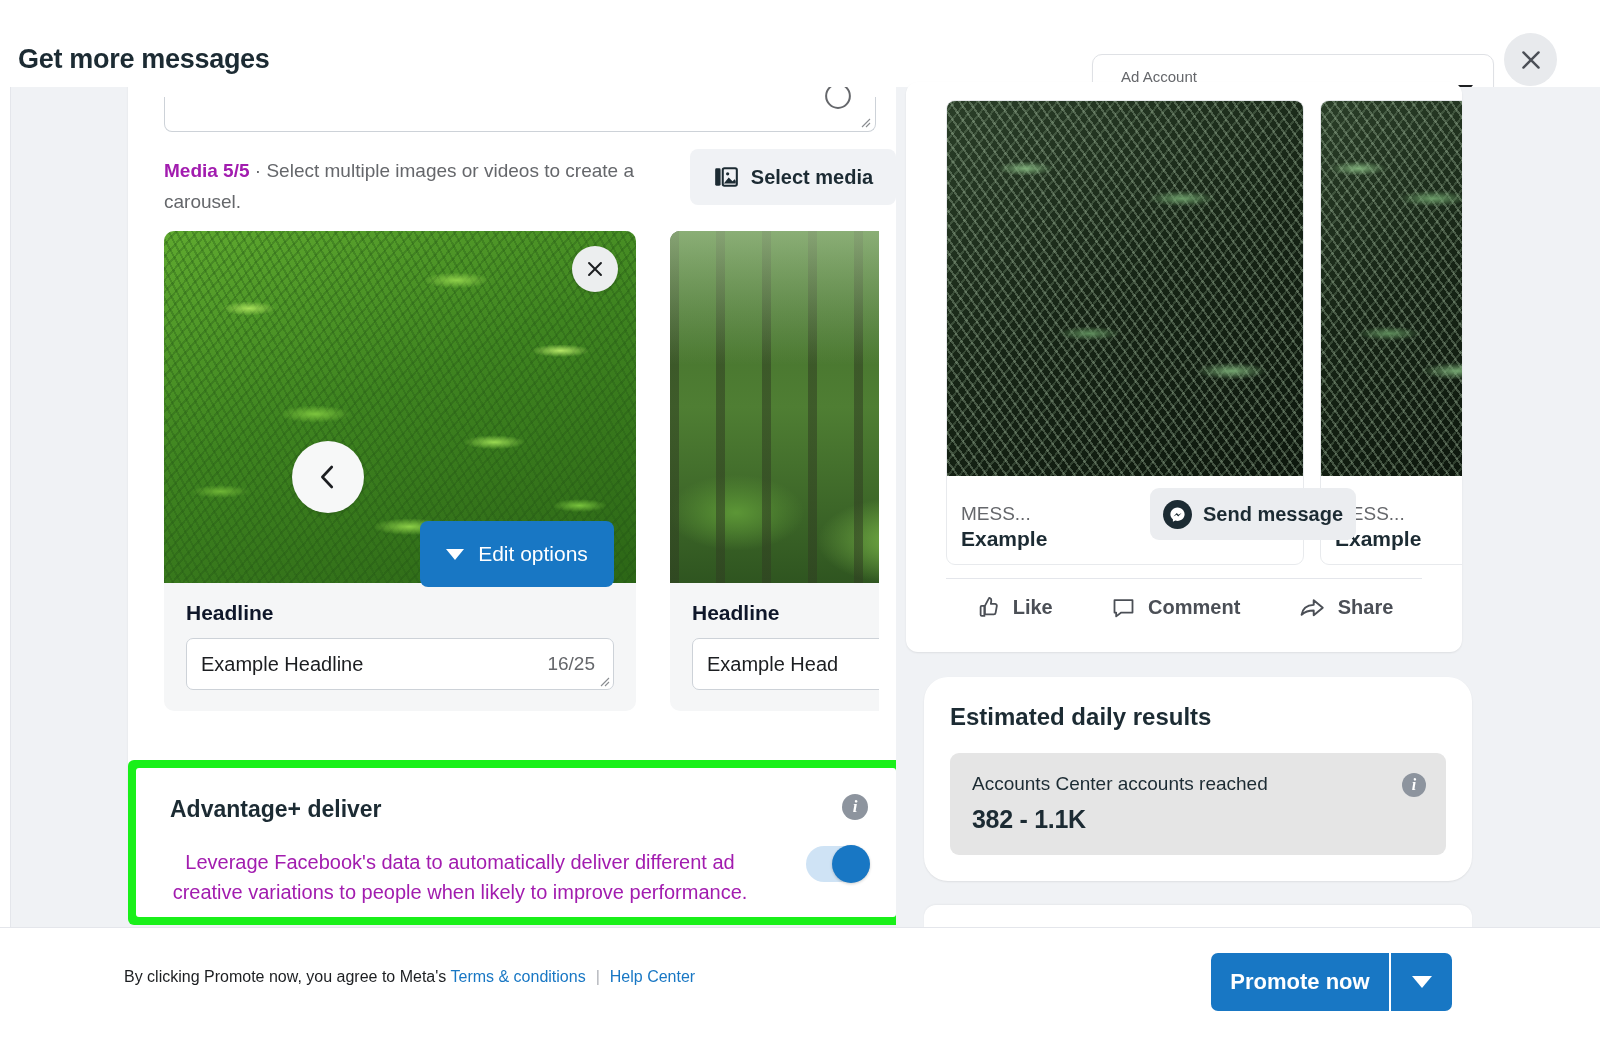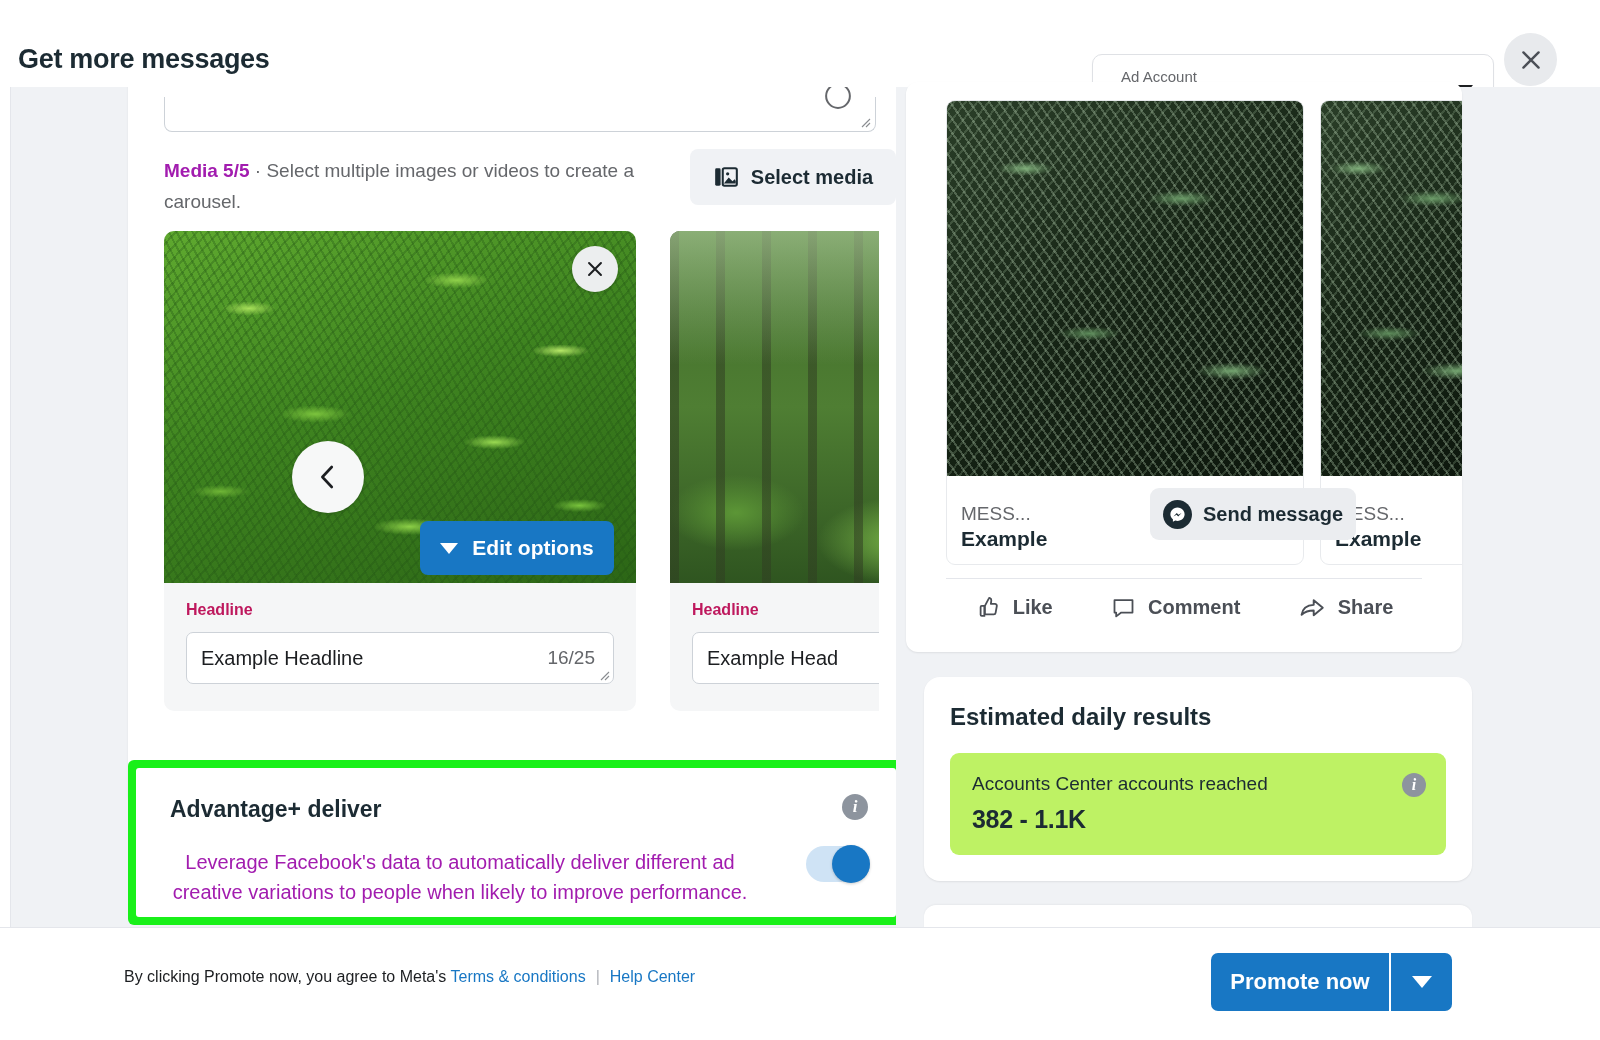--- a/index.html
+++ b/index.html
@@ -141,33 +141,33 @@
 
   .circle-btn {
     position: absolute; border-radius: 50%; background: #f7f8f8;
     display: flex; align-items: center; justify-content: center;
     box-shadow: 0 1px 4px rgba(0,0,0,0.18); cursor: pointer;
   }
   .remove-media { right: 18px; top: 15px; width: 46px; height: 46px; background: #eceeef; }
   .nav-prev { left: 164px; top: 434px; width: 72px; height: 72px; z-index: 5; }
 
   .edit-options-btn {
-    position: absolute; left: 256px; top: 290px; width: 194px; height: 54px;
+    position: absolute; left: 256px; top: 290px; width: 194px; height: 66px;
     background: #1877c4; border-radius: 8px;
     display: flex; align-items: center; justify-content: center; gap: 14px;
-    color: #ffffff; font-size: 21px; font-weight: 700; cursor: pointer;
+    color: #ffffff; font-size: 21px; font-weight: 400; cursor: pointer;
   }
   .edit-caret {
     width: 0; height: 0;
     border-left: 9px solid transparent; border-right: 9px solid transparent;
     border-top: 11px solid #ffffff;
   }
 
   .slide-body { position: absolute; left: 0; top: 352px; width: 472px; padding: 18px 22px 0 22px; }
-  .slide-field-label { font-size: 16px; font-weight: 700; color: #be185d; }
+  .slide-field-label { font-size: 21px; font-weight: 700; color: #0f172a; }
   .slide-input {
     margin-top: 13px; height: 52px; background: #ffffff;
     border: 1px solid #cdd2d8; border-radius: 7px;
     display: flex; align-items: center; padding: 0 14px;
     position: relative;
   }
   .slide-input-value { font-size: 20px; color: #1c1e21; }
   .slide-input-count { position: absolute; right: 18px; font-size: 19px; color: #65676b; }
   .slide-input .resize-grip { right: 3px; bottom: 2px; }
 
@@ -228,26 +228,26 @@
 
   .pv-actions {
     position: absolute; left: 40px; bottom: 16px; width: 476px; height: 58px;
     border-top: 1px solid #e4e6eb;
     display: flex; align-items: center; justify-content: space-around;
   }
   .pv-action { display: flex; align-items: center; gap: 11px; font-size: 20px; font-weight: 600; color: #4b4f56; cursor: pointer; }
 
   .results-card {
     position: absolute; left: 18px; top: 590px; width: 548px; height: 204px;
-    background: #ffffff; border-radius: 16px; box-shadow: 0 1px 2px rgba(0,0,0,0.08);
+    background: #ffffff; border-radius: 24px; box-shadow: 0 1px 2px rgba(0,0,0,0.08);
     padding: 26px 26px 0 26px;
   }
   .results-title { font-size: 24px; font-weight: 700; color: #1c2b33; }
   .results-inner {
-    margin-top: 22px; height: 102px; background: #bef264; border-radius: 9px;
+    margin-top: 22px; height: 102px; background: #e5e5e5; border-radius: 9px;
     padding: 20px 22px; position: relative;
   }
   .results-metric { font-size: 19px; color: #1c2b33; }
   .results-value { margin-top: 10px; font-size: 25px; font-weight: 700; color: #1c2b33; letter-spacing: -0.3px; }
   .results-info { position: absolute; right: 20px; top: 20px; width: 24px; height: 24px;
     border-radius: 50%; background: #8d949e; display:flex; align-items:center; justify-content:center;
     color:#fff; font-size:16px; font-weight:700; font-style: italic; font-family:"Liberation Serif", serif; cursor: pointer; }
 
   .next-card {
     position: absolute; left: 18px; top: 818px; width: 548px; height: 60px;

